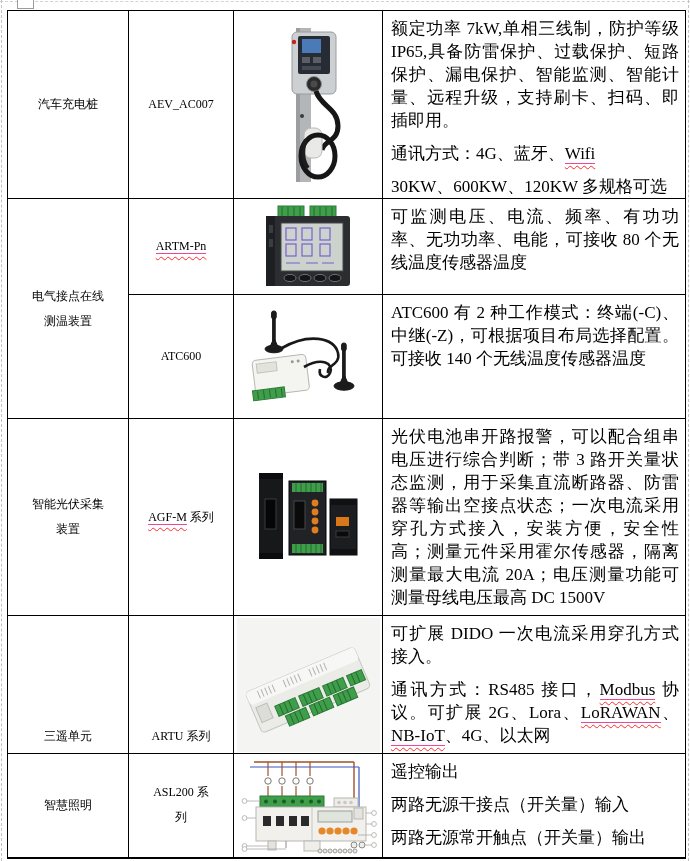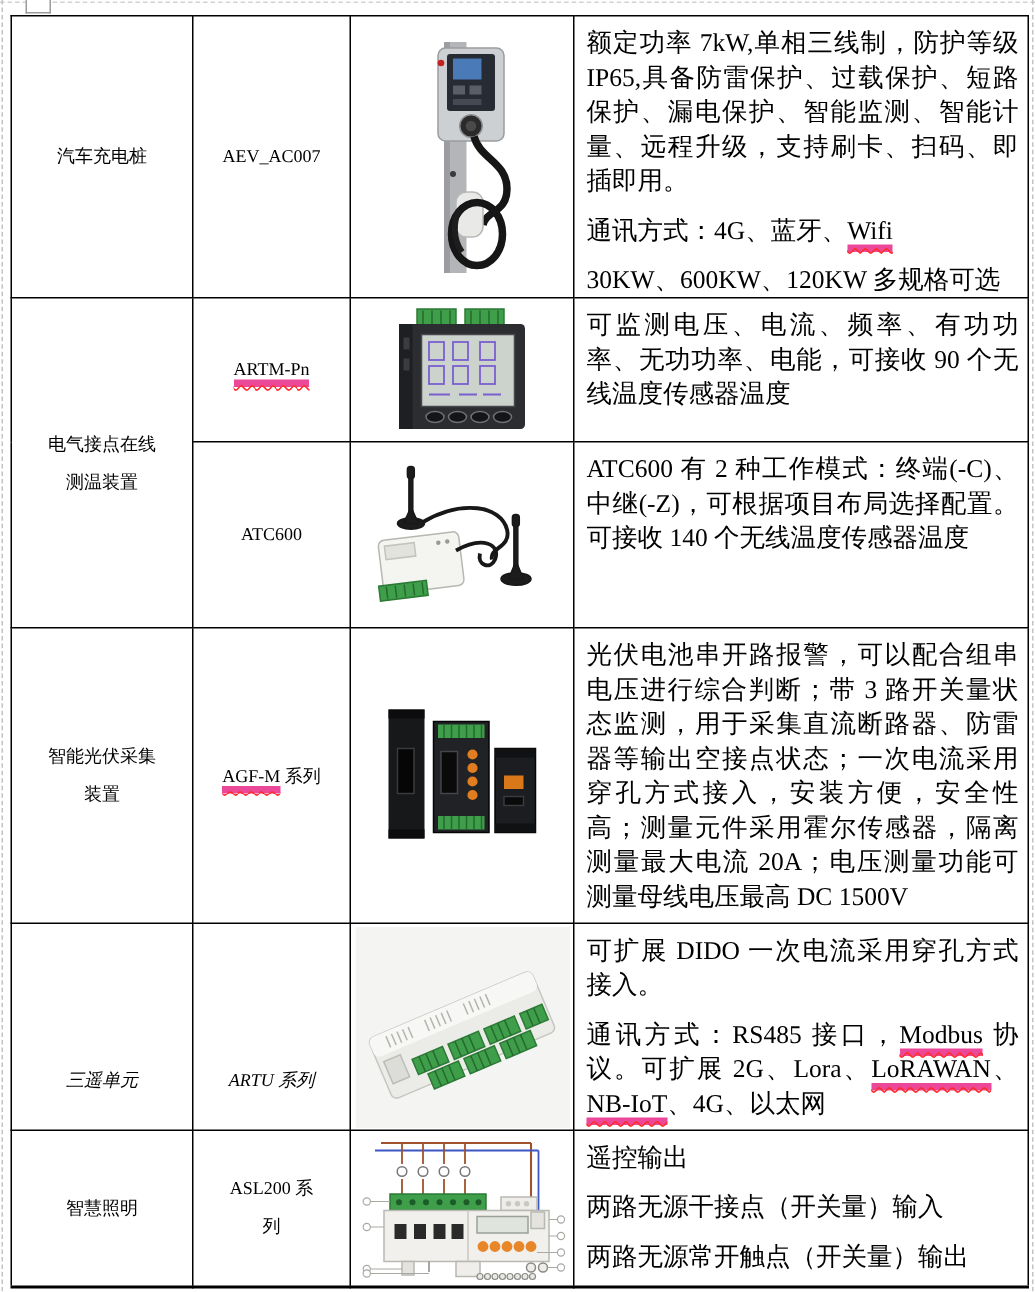--- a/index.html
+++ b/index.html
@@ -10,30 +10,30 @@
   .boundary-h{position:absolute;left:0;right:0;height:0;border-top:1px dashed #d2d2d2;}
   .corner-artifact{position:absolute;left:17px;top:0;width:15px;height:8px;background:#fff;
                    border:1px solid #9b9b9b;border-top:none;}
   
   table.spec{position:absolute;left:7px;top:10px;width:678px;border-collapse:collapse;
              table-layout:fixed;border:1px solid #000;border-bottom:2px solid #000;}
   td{border:1px solid #000;padding:0;overflow:hidden;}
   tr.r1{height:183px}tr.r2a{height:96px}tr.r2b{height:124px}
   tr.r3{height:197px}tr.r4{height:138px}tr.r5{height:104px}
   td.cat,td.model{font-size:12px;text-align:center;vertical-align:middle;line-height:25px;}
-  td.vbottom{vertical-align:bottom;padding-bottom:20px;font-style:italic;}
+  td.vbottom{vertical-align:bottom;padding-bottom:4px;}
   td.imgcell{text-align:center;vertical-align:middle;}
   td.desc{font-size:17px;line-height:23px;vertical-align:top;text-align:justify;
           padding:6px 6px 0 8px;}
   td.desc p{margin:0;}
   td.desc p + p{margin-top:10px;}
   
   .sqwrap{text-decoration-line:underline;text-decoration-style:wavy;
           text-decoration-color:#ff2b2b;text-decoration-thickness:1px;text-underline-offset:6px;}
-  .uline{border-bottom:5px solid #ec4899;}
+  .uline{border-bottom:1px solid #ec4899;}
   svg{display:block;margin:0 auto;}
 </style>
 </head>
 <body>
 
 <div class="canvas">
   <div class="boundary-h" style="top:1px"></div>
   <div class="boundary-v" style="left:1px"></div>
   <div class="boundary-v" style="left:688px"></div>
   <div class="corner-artifact"></div>
@@ -110,21 +110,21 @@
           </g>
           <g fill="#141518" stroke="#6e7074" stroke-width="1">
             <ellipse cx="32" cy="73" rx="6" ry="3.6"></ellipse>
                 <ellipse cx="47" cy="73" rx="6" ry="3.6"></ellipse>
             <ellipse cx="62" cy="73" rx="6" ry="3.6"></ellipse>
                 <ellipse cx="77" cy="73" rx="6" ry="3.6"></ellipse>
           </g>
         </svg>
       </td>
       <td class="desc">
-        <p>可监测电压、电流、频率、有功功率、无功功率、电能，可接收 90 个无线温度传感器温度</p>
+        <p>可监测电压、电流、频率、有功功率、无功功率、电能，可接收 80 个无线温度传感器温度</p>
       </td>
     </tr>
 
     <tr class="r2b">
       <td class="model">
         <span>ATC600</span>
       </td>
       <td class="imgcell">
         <svg width="140" height="100" viewBox="0 0 140 100">
           <g transform="rotate(-7 45 70)">

